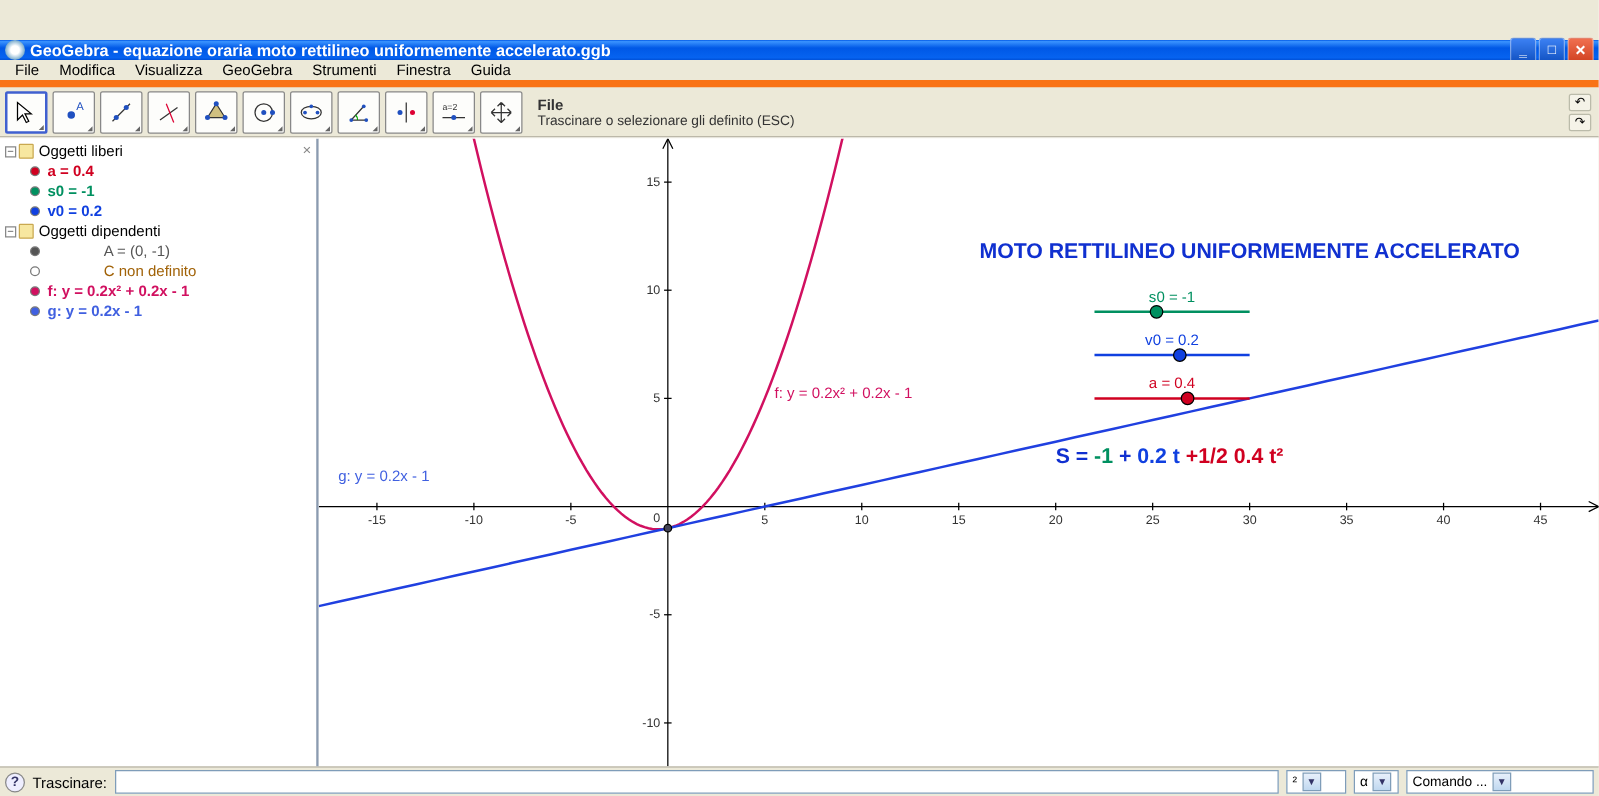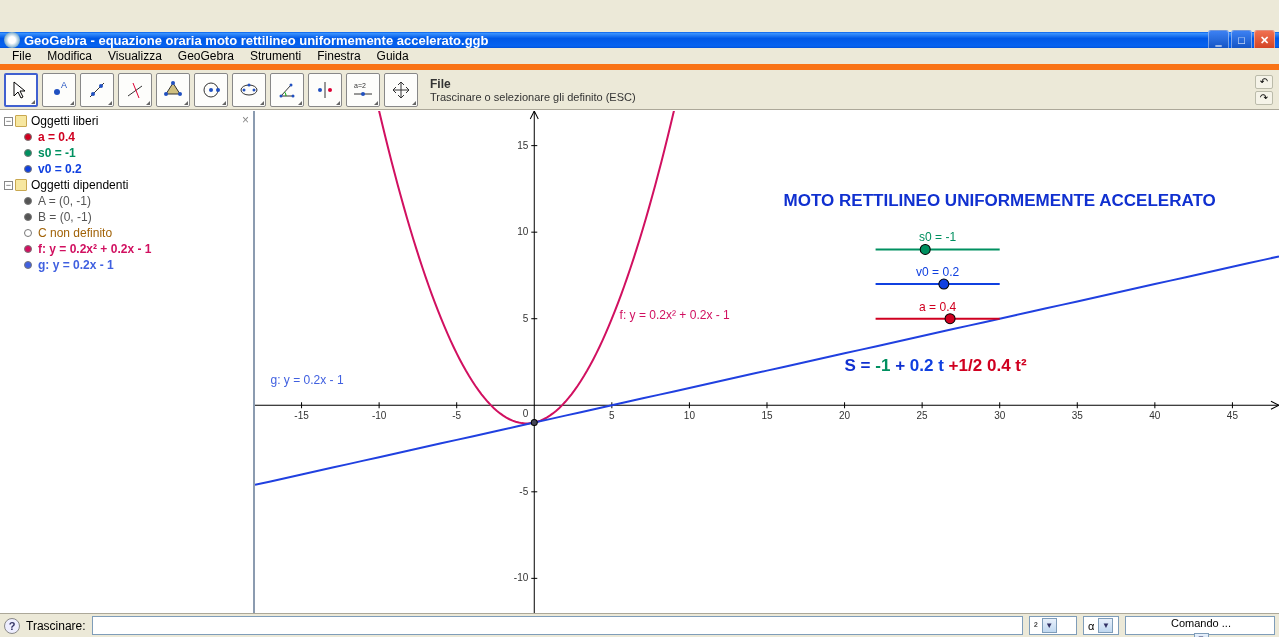--- a/index.html
+++ b/index.html
@@ -34,33 +34,33 @@
 
 .algebra { width: 255px; background:#fff; border-right: 2px solid #8b9bb0; position:relative; font-size: 12px; overflow:hidden;}
 .algebra .close-x { position:absolute; top:2px; right:4px; color:#888; cursor:default; font-size:12px;}
 .tree { padding: 2px 0; }
 .tree-folder { display:flex; align-items:center; padding: 1px 4px; }
 .tree-folder .fold-icon { width:12px; height:12px; background:#f7e7a0; border:1px solid #c9a850; border-radius:1px; margin-right:4px; position:relative;}
 .tree-folder .minus { width:9px; height:9px; border:1px solid #888; margin-right:2px; display:flex; align-items:center; justify-content:center; font-size:9px; line-height:7px; color:#555; background:#fff;}
 .tree-leaf { display:flex; align-items:center; padding: 1px 4px 1px 24px; }
 .tree-leaf .bullet { width:8px; height:8px; border-radius:50%; border:1px solid #777; margin-right:6px; }
 .tree-leaf .bullet.full { background: currentColor; }
-.tree-leaf span.label { color: inherit; }
+.tree-leaf span.label { color: inherit; margin-left: 45px; }
 
 
 .graphics { flex:1; background:#fff; position:relative; }
 .graphics svg { position:absolute; inset:0; }
 
 
 .inputbar { height: 24px; background:#ece9d8; border-top:1px solid #aca899; display:flex; align-items:center; padding: 2px 4px; gap:6px; font-size:12px;}
 .inputbar .q { width:16px; height:16px; border:1px solid #888; border-radius:50%; background:#eef; display:flex; align-items:center; justify-content:center; font-size:11px; color:#336; font-weight:bold;}
 .inputbar input.big { flex:1; height:19px; border:1px solid #7f9db9; padding:0 4px; font-size:12px;}
 .inputbar .combo { height:19px; border:1px solid #7f9db9; background:#fff; display:flex; align-items:center; padding:0 2px 0 4px; font-size:11px; gap:4px;}
 .inputbar .combo .dd { width:15px; height:15px; background:linear-gradient(#e8f0fb,#c0d8f0); border:1px solid #7f9db9; display:flex; align-items:center; justify-content:center; font-size:8px; color:#336;}
-.combo.c1{min-width:48px;} .combo.c2{min-width:36px;} .combo.c3{min-width:150px;flex-direction:column;}
+.combo.c1{min-width:48px;} .combo.c2{min-width:36px;} .combo.c3{min-width:150px;}
 </style>
 </head>
 <body>
 
 <div class="titlebar">
   <div class="titlebar-icon"></div>
   <div class="titlebar-title">GeoGebra - equazione oraria moto rettilineo uniformemente accelerato.ggb</div>
   <div class="win-btns">
     <div class="win-btn win-min">‗</div>
     <div class="win-btn win-max">□</div>
@@ -187,24 +187,20 @@
         </div>
 
       <div class="tree-folder">
         <span class="minus">−</span>
         <span class="fold-icon"></span>
         <span>Oggetti dipendenti</span>
       </div>
       <div class="tree-leaf" style="color:#555">
           <span class="bullet full"></span>
           <span class="label">A = (0, -1)</span>
-        </div>
-      <div class="tree-leaf" style="color:#555">
-          <span class="bullet full"></span>
-          <span class="label">B = (0, -1)</span>
         </div>
       <div class="tree-leaf" style="color:#a16207">
           <span class="bullet" style="background:#fff"></span>
           <span class="label">C non definito</span>
         </div>
       <div class="tree-leaf" style="color:#d11060">
           <span class="bullet full"></span>
           <b class="label">f: y = 0.2x² + 0.2x - 1</b>
         </div>
       <div class="tree-leaf" style="color:#4060e0">

